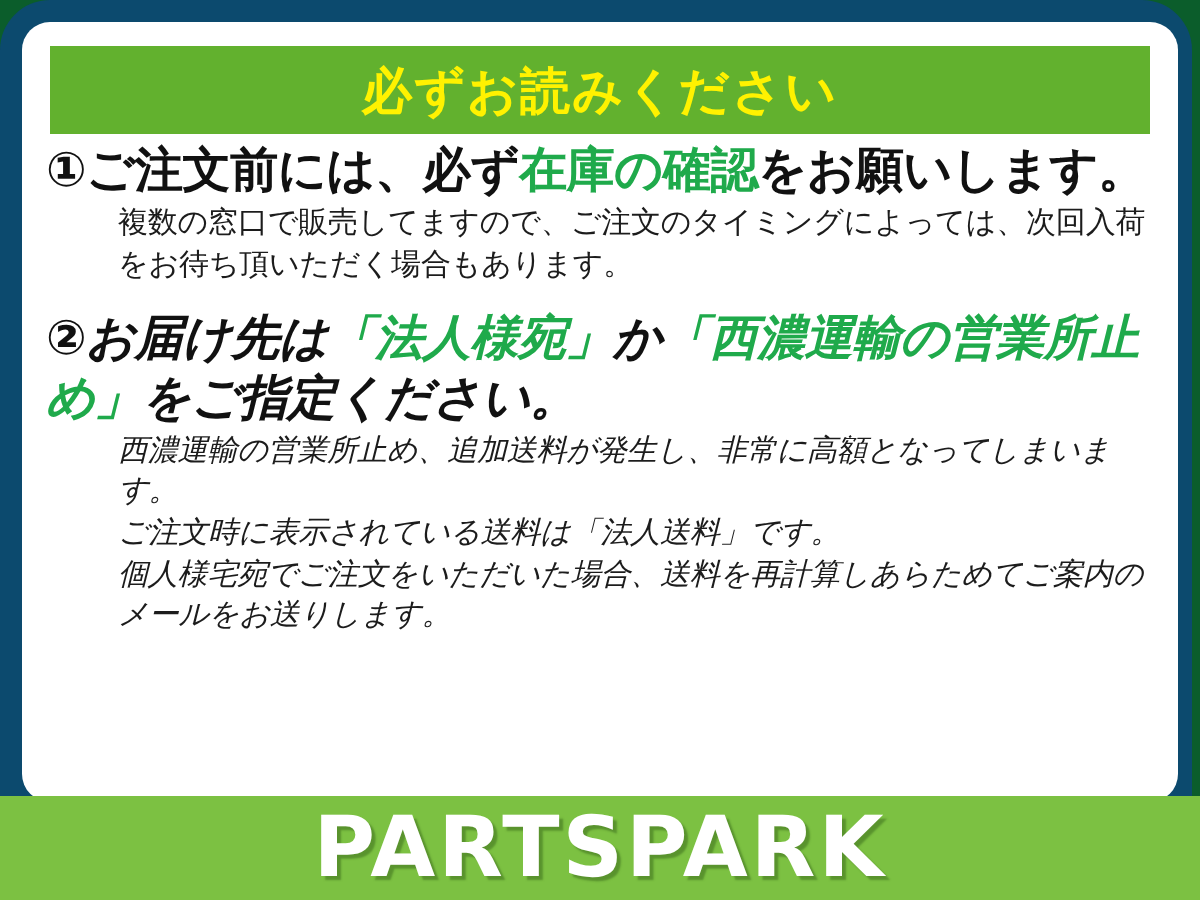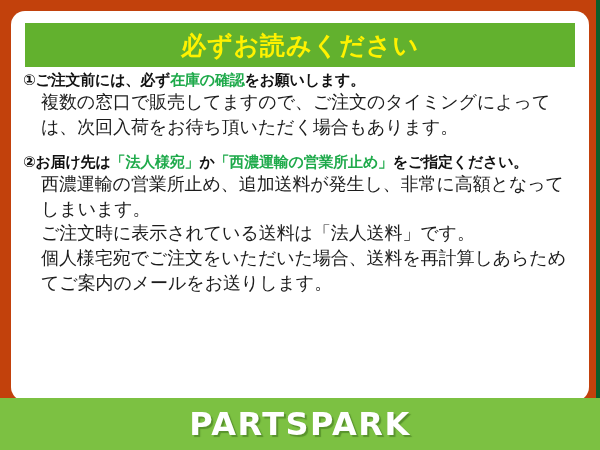--- a/index.html
+++ b/index.html
@@ -10,22 +10,23 @@
     width: 600px;
     height: 450px;
     overflow: hidden;
     font-family: "DejaVu Sans", "Liberation Sans", sans-serif;
     background: #0b5d2b;
   }
   #notice-card {
     position: relative;
     width: 596px;
     height: 450px;
-    background: #c2410c;
+    background: #0c4a6e;
     box-sizing: border-box;
+    border-radius: 25px;
   }
   
   #panel {
     position: absolute;
     left: 11px;
     top: 11px;
     width: 578px;
     height: 390px;
     background: #ffffff;
     border-radius: 14px;
@@ -58,60 +59,60 @@
     left: 0;
     top: 60px;
     width: 578px;
     padding: 0 12px;
     box-sizing: border-box;
   }
   .item {
     margin-bottom: 2px;
   }
   .item-heading {
-    font-size: 15px;
+    font-size: 24px;
     font-weight: bold;
     color: #111111;
     line-height: 1.22;
     letter-spacing: -0.2px;
     margin: 0 0 1px 0;
     white-space: nowrap;
   }
   .item-heading.wrap {
     white-space: normal;
   }
   .hl {
     color: #1faa4b;
   }
   .item-note {
-    font-size: 18px;
+    font-size: 15px;
     color: #1c1c1c;
     line-height: 1.37;
-    margin: 0 0 0 18px;
+    margin: 0 0 0 36px;
     letter-spacing: -0.1px;
     white-space: pre-line;
   }
   #item-1 { margin-top: 0px; }
-  #item-2 { margin-top: 13px; }
+  #item-2 { margin-top: 13px; font-style: italic; }
   #item-3 { margin-top: 13px; }
   
   #footer {
     position: absolute;
     left: 0;
     top: 398px;
     width: 600px;
     height: 52px;
     background: #7cc142;
     display: flex;
     align-items: center;
     justify-content: center;
   }
   #brand {
     color: #ffffff;
-    font-size: 32px;
+    font-size: 42px;
     font-weight: bold;
     letter-spacing: 1.5px;
     line-height: 1;
     text-shadow: 2px 2px 1px rgba(60, 110, 30, 0.55);
   }
 </style>
 </head>
 <body>
 
 <div id="notice-card">

